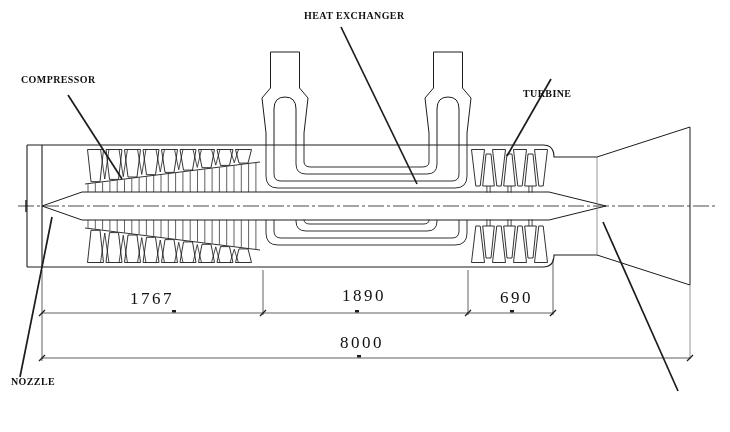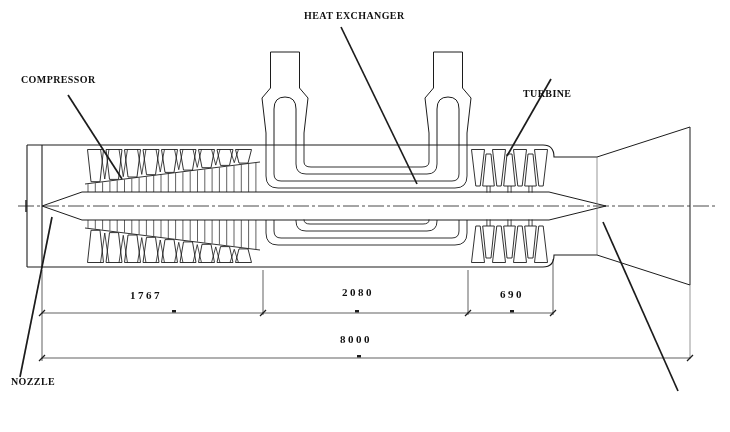--- a/index.html
+++ b/index.html
@@ -3,21 +3,21 @@
 <meta charset="utf-8">
 <style>
   :root{
     --line:#1c1c1c; --thin:#6a6a6a; --text:#101010; --bg:#ffffff;
   }
   html,body{margin:0;padding:0;background:var(--bg);}
   #stage{position:relative;width:730px;height:432px;background:var(--bg);overflow:hidden;
          font-family:"Liberation Serif","DejaVu Serif",serif;}
   #stage svg{position:absolute;left:0;top:0;}
   .lbl{position:absolute;font-weight:bold;font-size:10px;letter-spacing:.4px;color:var(--text);white-space:nowrap;}
-  .dim{position:absolute;font-weight:bold;font-size:11px;letter-spacing:2.5px;color:var(--text);white-space:nowrap;}
+  .dim{position:absolute;font-weight:normal;font-size:17px;letter-spacing:2.5px;color:var(--text);white-space:nowrap;}
   #lbl-hx  {left:304px;top:10px;}
   #lbl-comp{left:21px;top:74px;}
   #lbl-turb{left:523px;top:60px;margin-top:28px;}
   #lbl-noz {left:11px;top:376px;text-align:right;}
   #lbl-dnoz{left:590px;top:395px;}
   #dim-comp{left:130px;top:289px;}
   #dim-hx  {left:342px;top:286px;}
   #dim-turb{left:500px;top:288px;}
   #dim-tot {left:340px;top:333px;}
 </style>
@@ -206,16 +206,16 @@
       <path d="M603,222 L678,391"></path>
     </g>
   </svg>
 
   <span class="lbl" id="lbl-hx">HEAT EXCHANGER</span>
   <span class="lbl" id="lbl-comp">COMPRESSOR</span>
   <span class="lbl" id="lbl-turb">TURBINE</span>
   <span class="lbl" id="lbl-noz">NOZZLE</span>
 
   <span class="dim" id="dim-comp">1767</span>
-  <span class="dim" id="dim-hx">2080</span>
+  <span class="dim" id="dim-hx">1890</span>
   <span class="dim" id="dim-turb">690</span>
   <span class="dim" id="dim-tot">8000</span>
 </div>
 
 </body></html>

